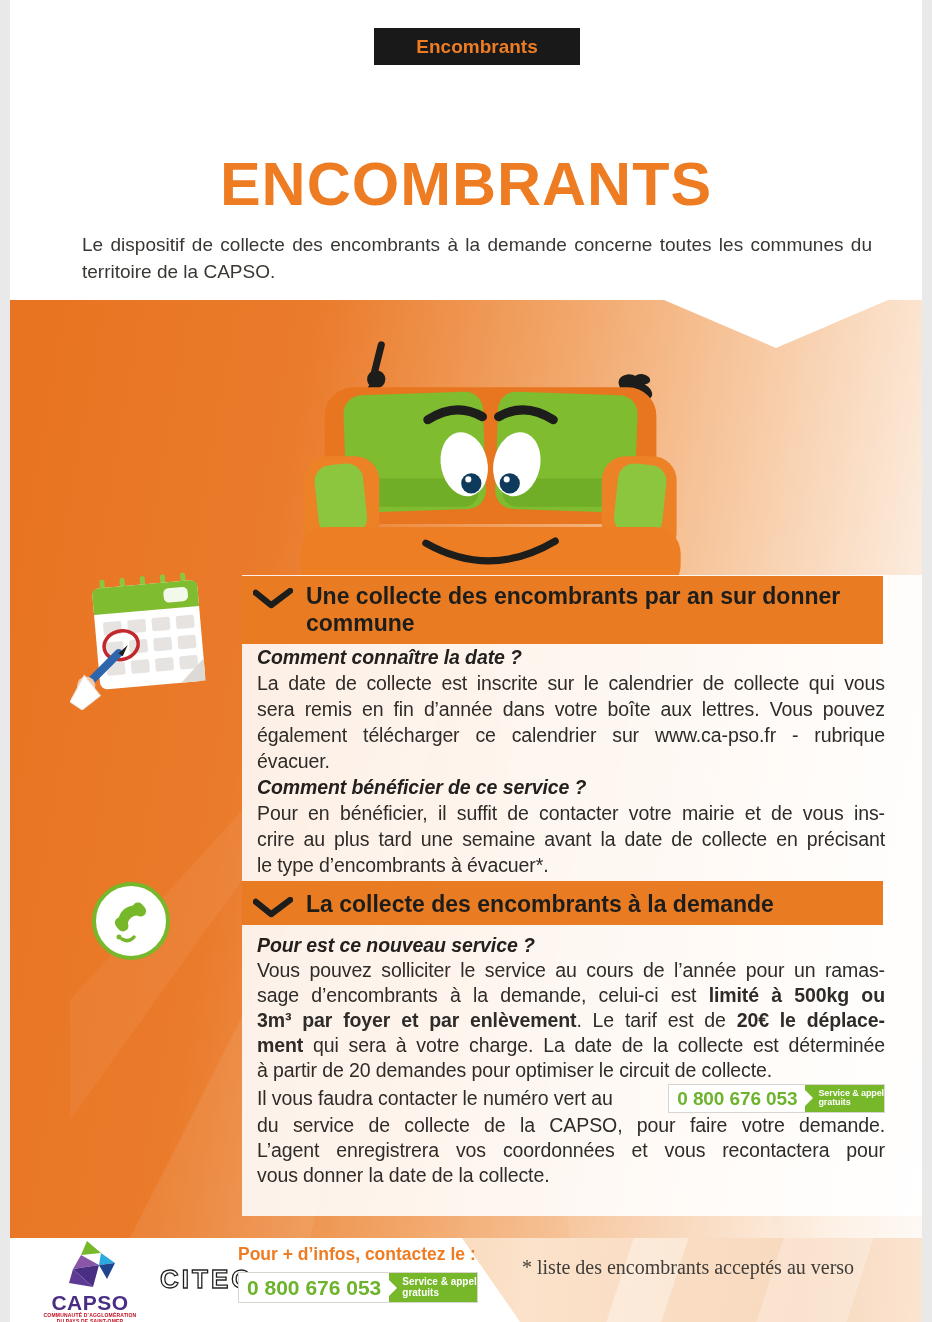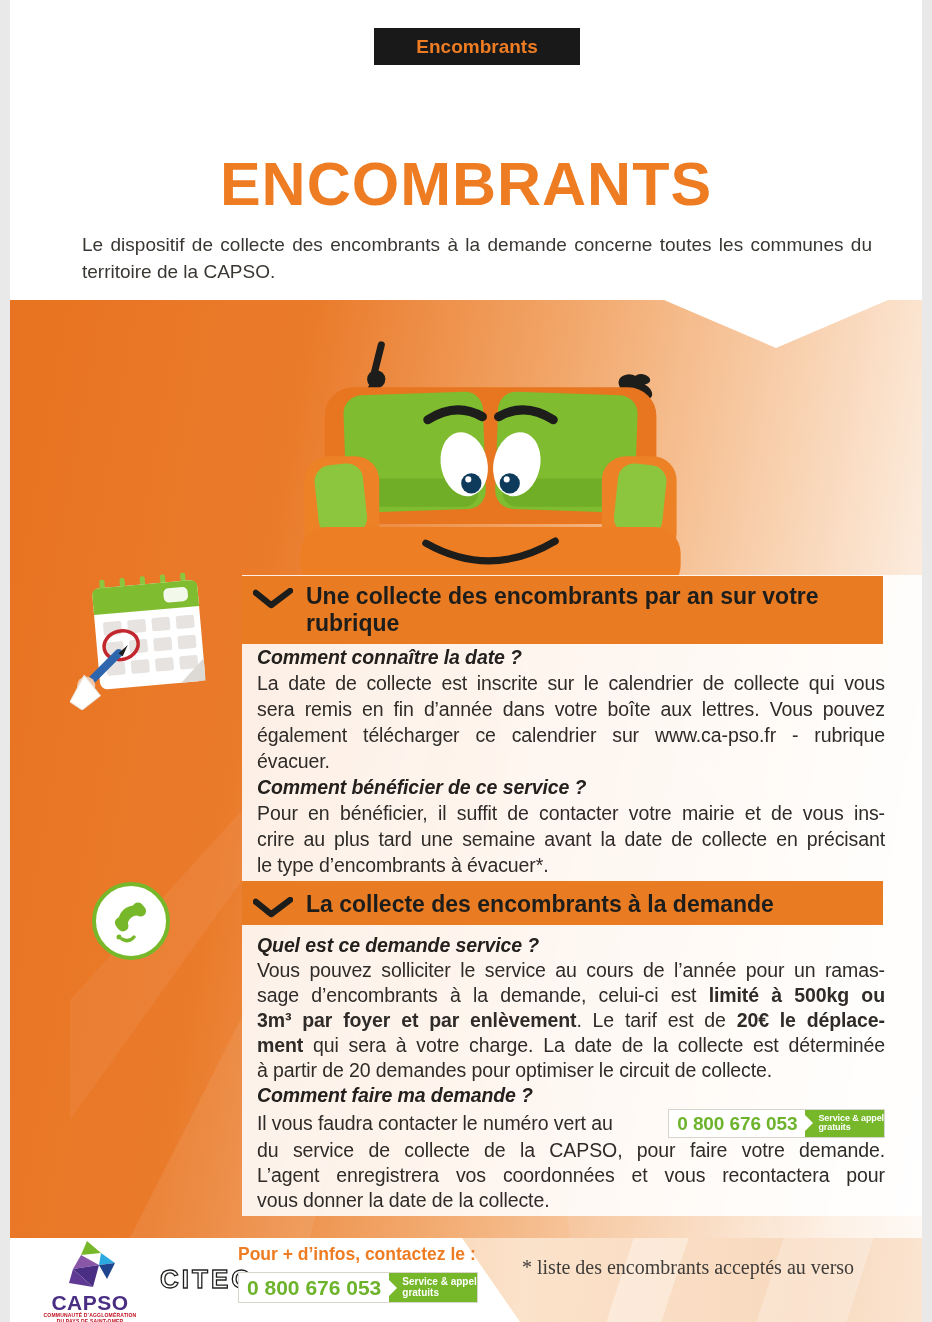--- a/index.html
+++ b/index.html
@@ -186,21 +186,21 @@
         </g>
         <circle cx="11" cy="39" r="2.5" fill="#76B82A"></circle>
         <path d="M14,41 q7,4 12,-2" stroke="#76B82A" stroke-width="3.5" fill="none" stroke-linecap="round"></path>
       </svg>
     </div>
 
     <div class="sec-head sh1">
       <svg class="chk" width="40" height="21" viewBox="0 0 42 22">
         <path d="M3 5 L19 18 L39 3" fill="none" stroke="#1D1D1B" stroke-width="6.5" stroke-linecap="round" stroke-linejoin="round"></path>
       </svg>
-      <div class="t">Une collecte des encombrants par an sur votre rubrique</div>
+      <div class="t">Une collecte des encombrants par an sur donner commune</div>
     </div>
 
     <div class="body-txt bt1">
       <div class="row q">Comment connaître la date ?</div>
       <div class="row ln">La date de collecte est inscrite sur le calendrier de collecte qui vous</div>
       <div class="row ln">sera remis en fin d’année dans votre boîte aux lettres. Vous pouvez</div>
       <div class="row ln">également télécharger ce calendrier sur www.ca-pso.fr - rubrique</div>
       <div class="row ln last">évacuer.</div>
       <div class="row q">Comment bénéficier de ce service ?</div>
       <div class="row ln">Pour en bénéficier, il suffit de contacter votre mairie et de vous ins-</div>
@@ -209,27 +209,26 @@
     </div>
 
     <div class="sec-head sh2">
       <svg class="chk" width="40" height="21" viewBox="0 0 42 22">
         <path d="M3 5 L19 18 L39 3" fill="none" stroke="#1D1D1B" stroke-width="6.5" stroke-linecap="round" stroke-linejoin="round"></path>
       </svg>
       <div class="t">La collecte des encombrants à la demande</div>
     </div>
 
     <div class="body-txt bt2">
-      <div class="row q">Quel est ce demande service ?</div>
+      <div class="row q">Pour est ce nouveau service ?</div>
       <div class="row ln"><span>Vous pouvez solliciter le service au cours de l’année pour un ramas-</span></div>
       <div class="row ln"><span>sage d’encombrants à la demande, celui-ci est </span><span class="b">limité à 500kg ou</span></div>
       <div class="row ln"><span class="b">3m³ par foyer et par enlèvement</span><span>. Le tarif est de </span><span class="b">20€ le déplace-</span></div>
       <div class="row ln"><span class="b">ment</span><span> qui sera à votre charge. La date de la collecte est déterminée</span></div>
       <div class="row ln last"><span>à partir de 20 demandes pour optimiser le circuit de collecte.</span></div>
-      <div class="row q">Comment faire ma demande ?</div>
       <div class="row badge-row">
         <span>Il vous faudra contacter le numéro vert au</span>
         <span class="pbadge">
           <span class="num">0 800 676 053</span>
           <span class="tag">
             <span>Service &amp; appel</span><br>
             <span>gratuits</span>
           </span>
         </span>
       </div>

